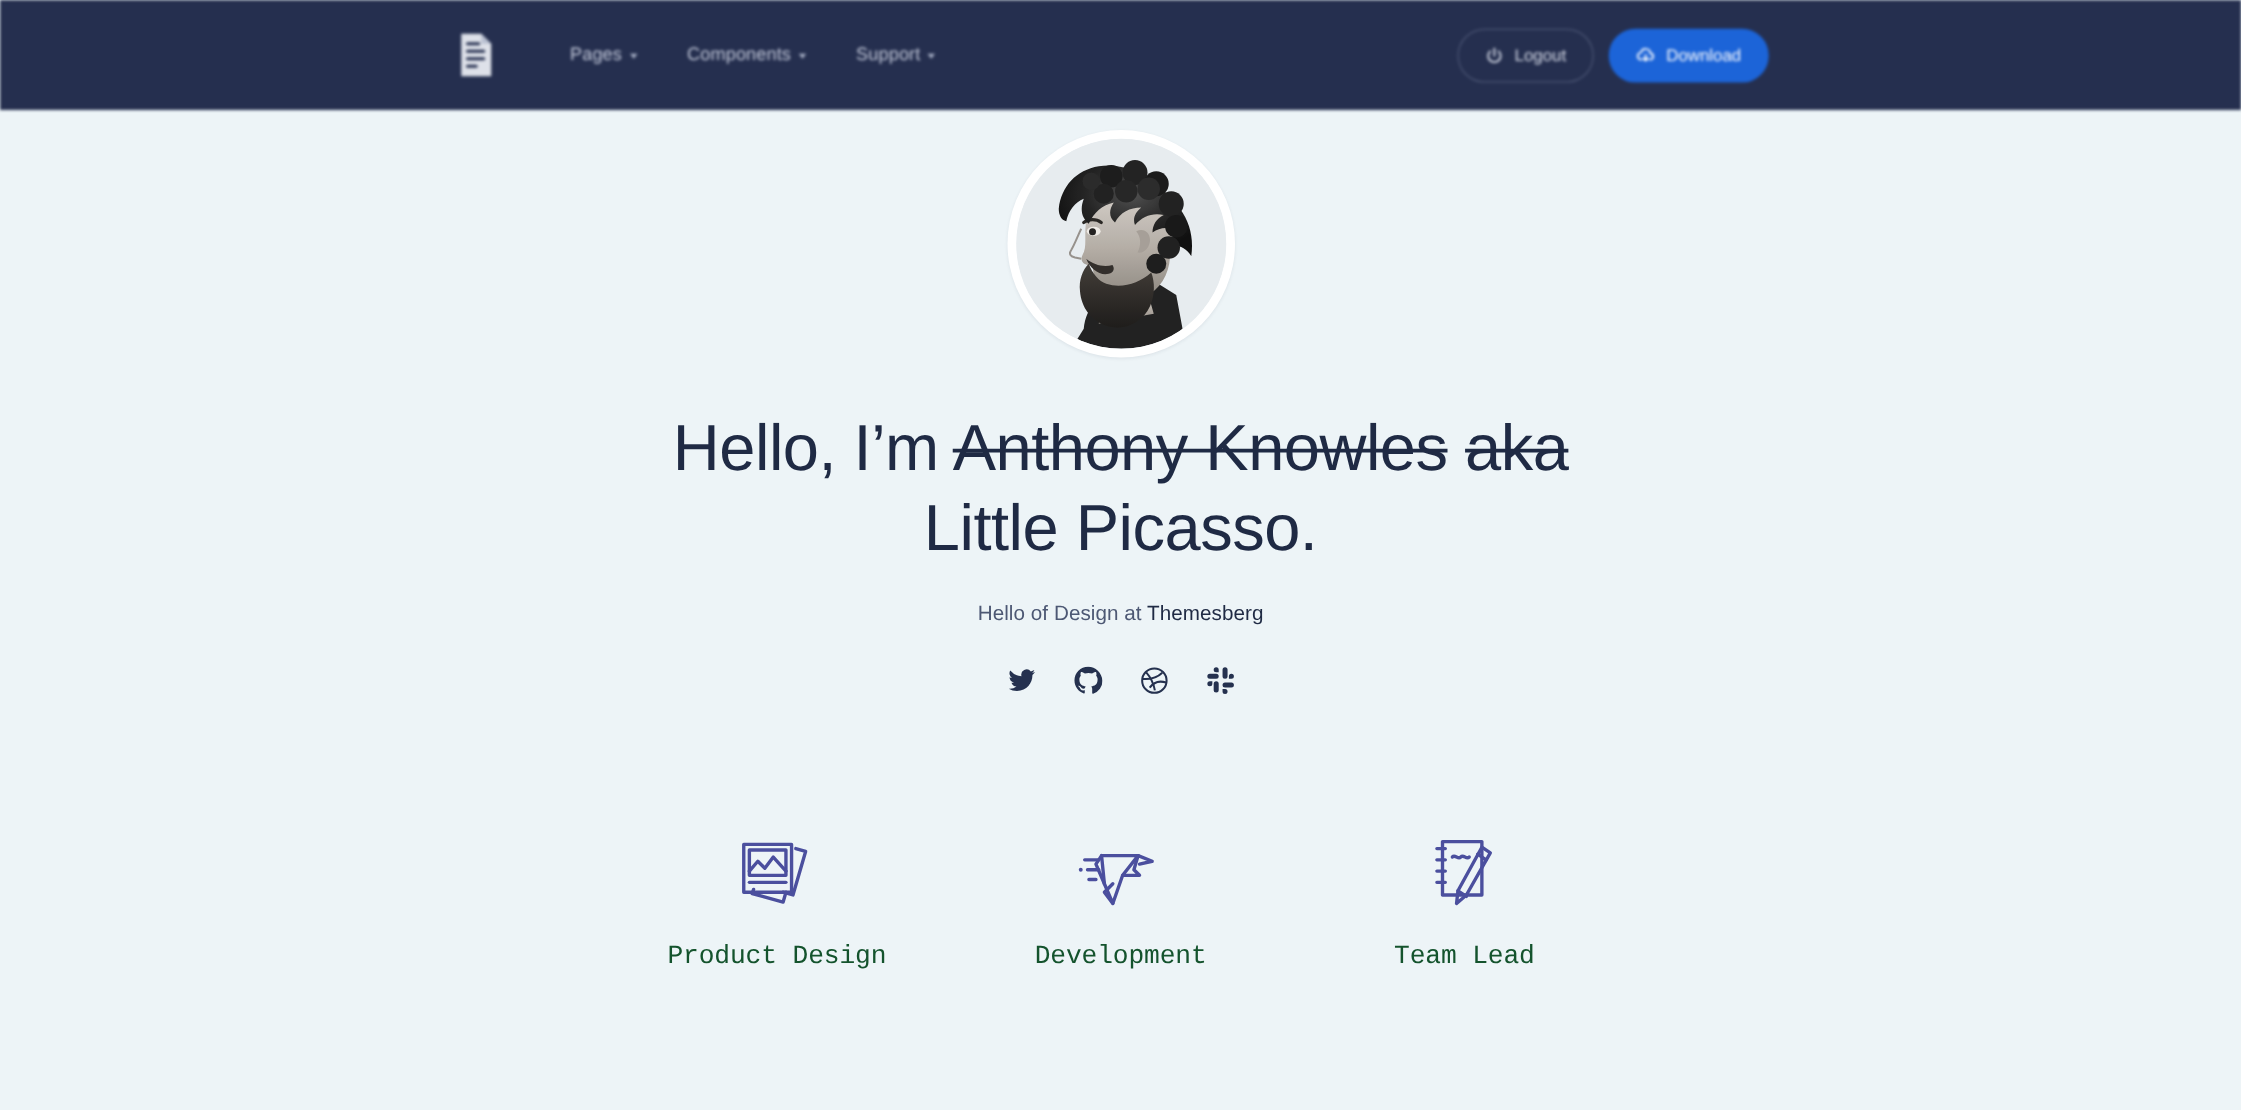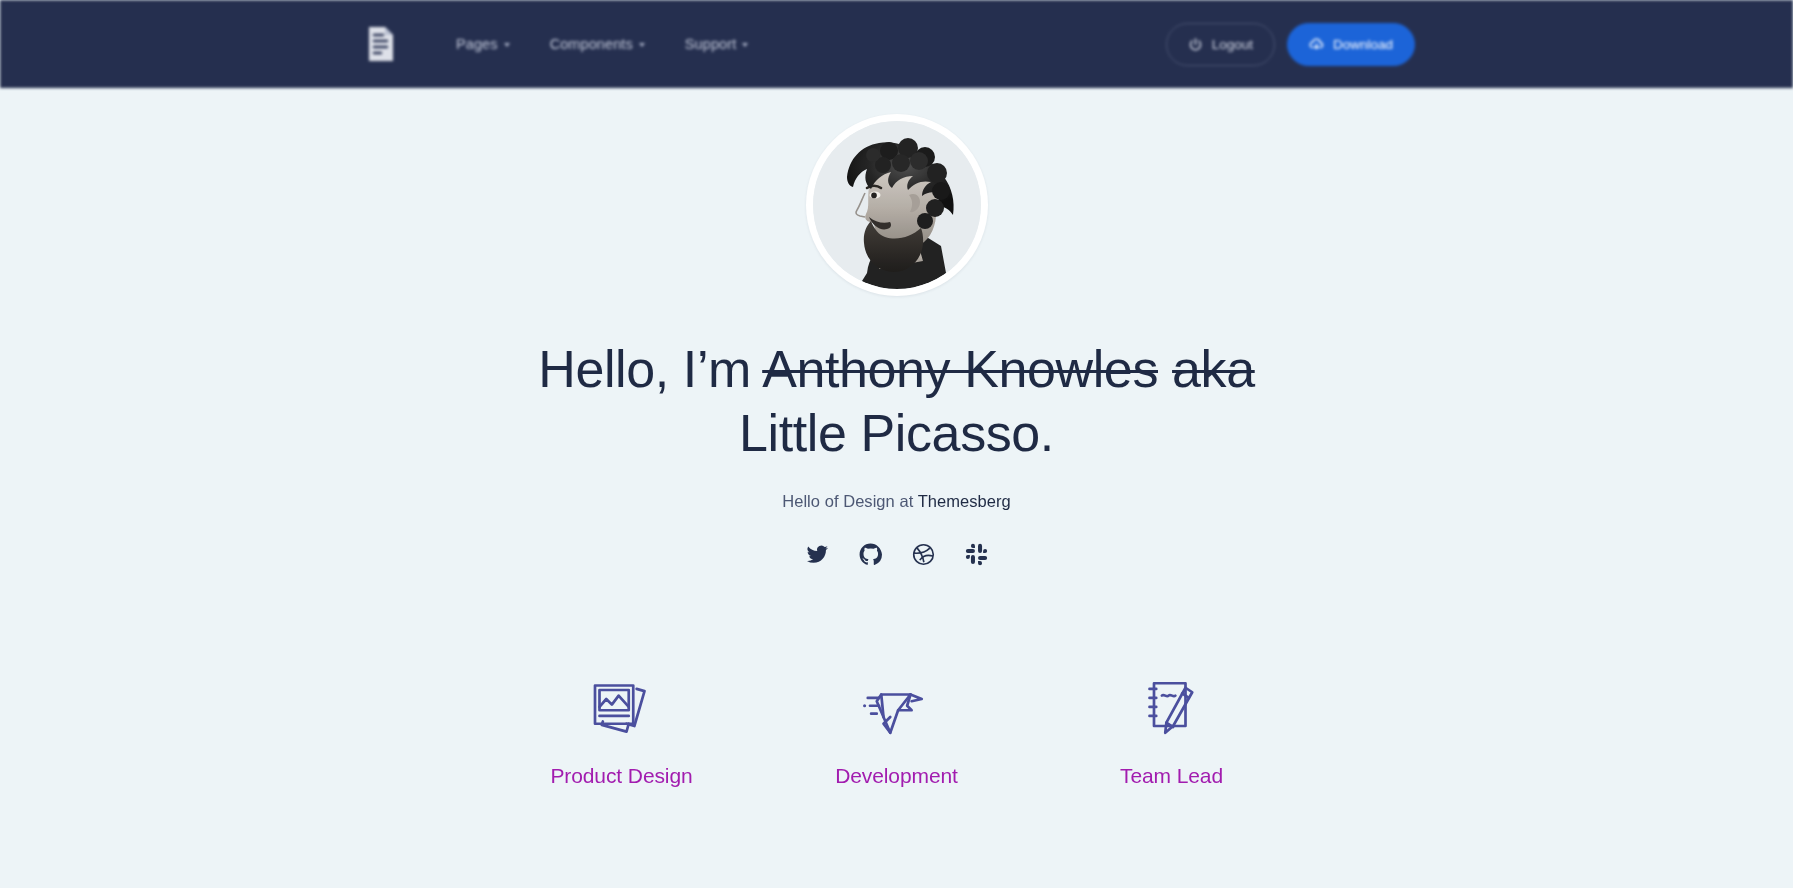--- a/index.html
+++ b/index.html
@@ -105,21 +105,21 @@
     flex: 0 0 auto;
   }
   .btn-ico svg { display: block; width: 100%; height: 100%; }
 
   
   .hero {
     height: 800px;
     display: flex;
     flex-direction: column;
     align-items: center;
-    padding-top: 26px;
+    padding-top: 16px;
   }
 
   .avatar-wrap {
     width: 182px;
     height: 182px;
     border-radius: 50%;
     background: #ffffff;
     padding: 7px;
     box-shadow: 0 1px 3px rgba(31,42,68,.08);
   }
@@ -190,23 +190,24 @@
   }
   .skill-icon {
     width: 72px;
     height: 72px;
     color: #4b4f9e;
   }
   .skill-icon svg { display: block; width: 100%; height: 100%; }
   .skill-label {
     margin-top: 20px;
     font-size: 21px;
-    color: #a21caf;
+    color: #14532d;
     letter-spacing: -.1px;
     white-space: nowrap;
+    font-family: Liberation Mono, monospace;
   }
 </style>
 </head>
 <body>
 
 <nav class="navbar">
   <div class="nav-inner">
 
     <a class="nav-logo">
       <svg viewBox="0 0 30 38" fill="none" xmlns="http://www.w3.org/2000/svg">

